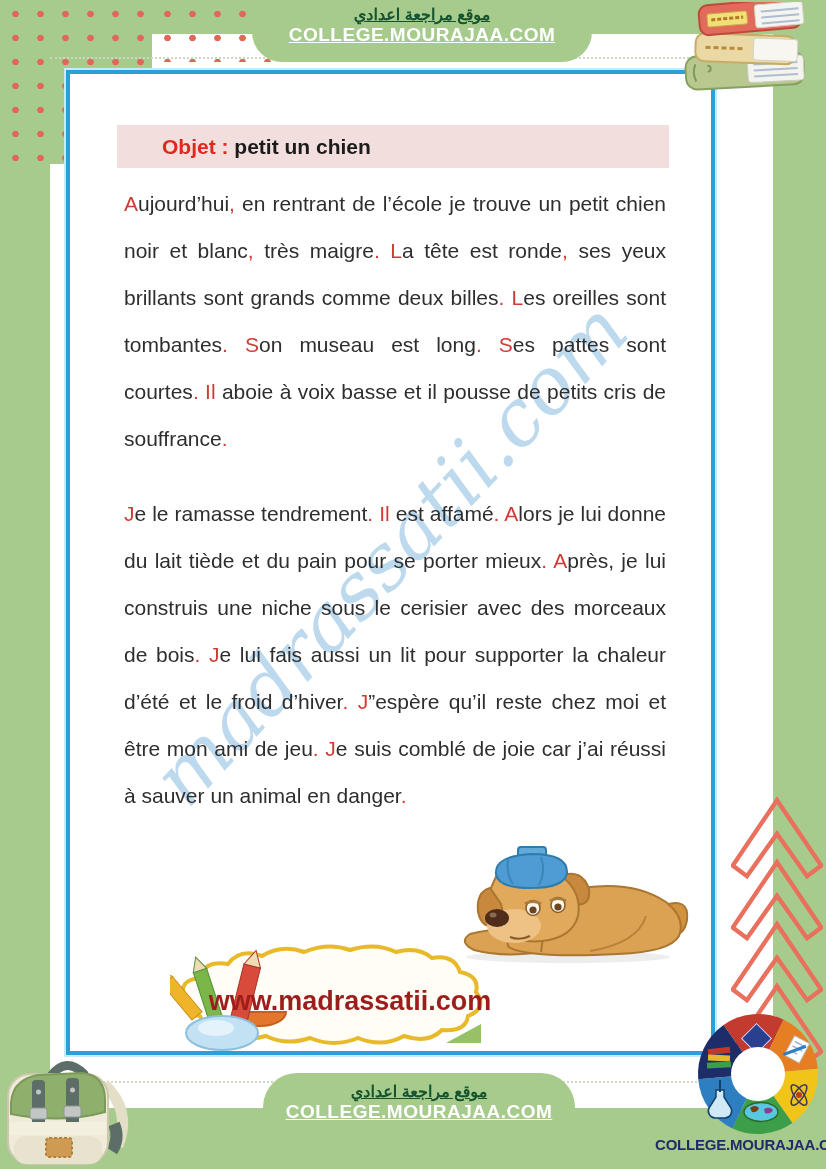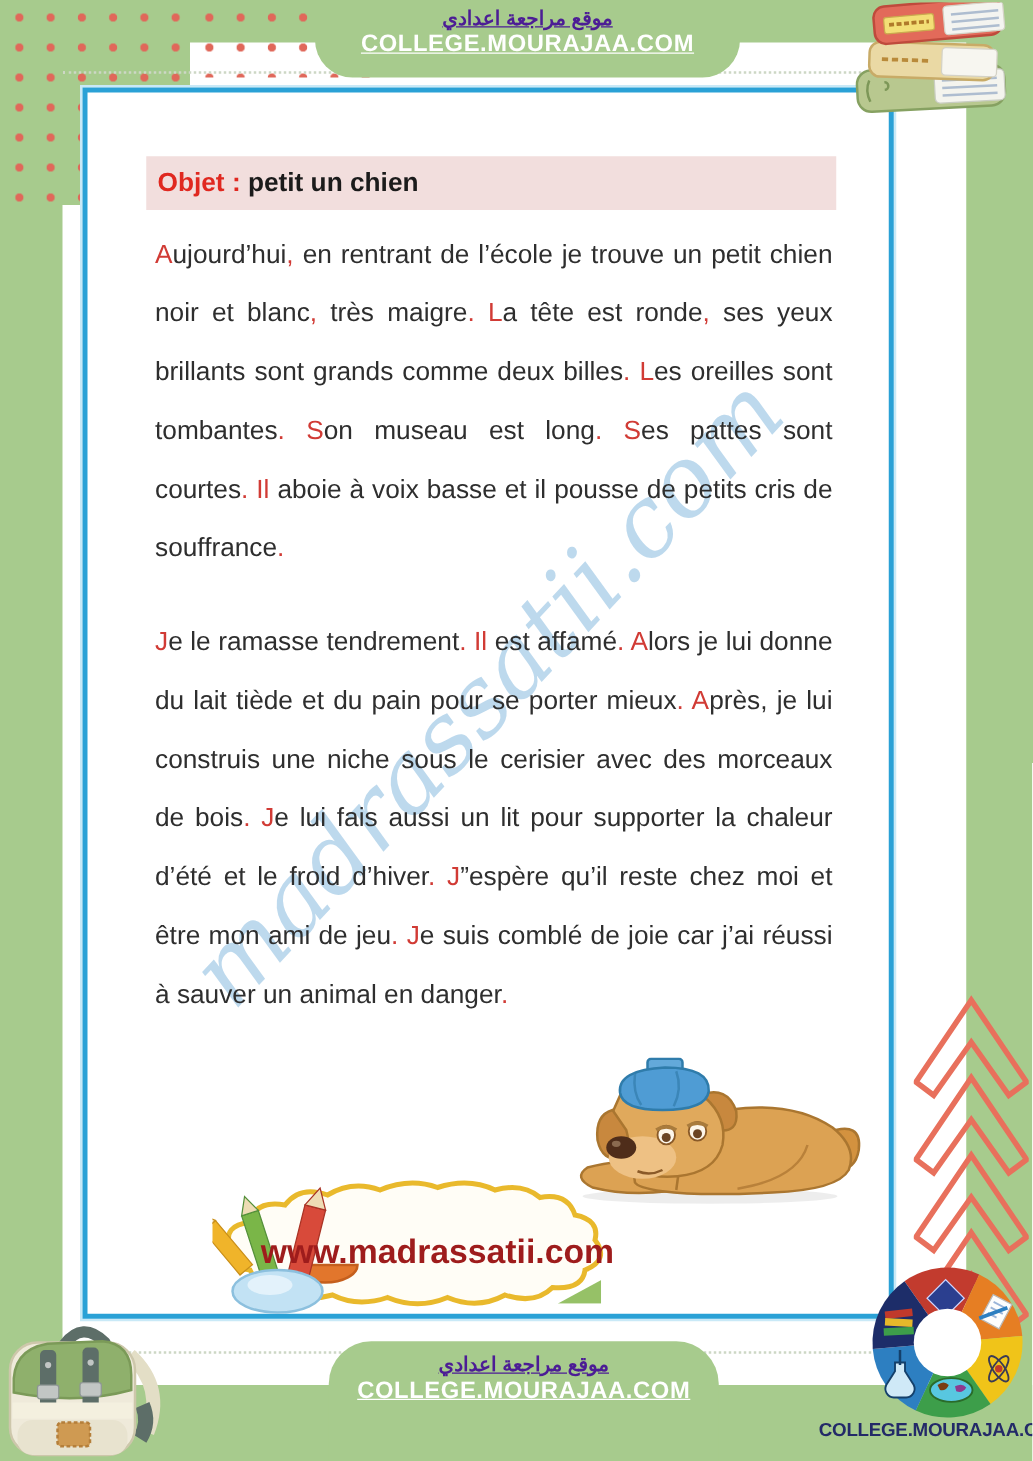--- a/index.html
+++ b/index.html
@@ -7,31 +7,31 @@
   .stage{position:relative;width:826px;height:1169px;overflow:hidden;background:#fff;
          font-family:"Liberation Sans",sans-serif;}
   .green{background:#a7cb8d;}
   .abs{position:absolute;}
   
   .dots{background-image:radial-gradient(circle,#e0685a 3px,rgba(0,0,0,0) 3.6px);
         background-size:25px 24px;background-position:3px 2px;}
   
   .bump-top{border-radius:0 0 30px 30px;}
   .bump-bottom{border-radius:34px 34px 0 0;}
-  .site-ar{color:#4c1d95;font-weight:bold;font-size:16px;text-decoration:underline;
+  .site-ar{color:#14532d;font-weight:bold;font-size:16px;text-decoration:underline;
            text-align:center;direction:rtl;}
   .site-url{color:#fff;font-weight:bold;font-size:19px;letter-spacing:.5px;
             text-decoration:underline;text-align:center;}
   .tear{border-top:2px dotted #cdd7c5;}
   
   .page{left:66px;top:70px;width:649px;height:985px;background:#fff;
         border:4px solid #2aa1d6;box-shadow:0 0 0 2px #c9e9f7;z-index:2;}
   .title-band{left:47px;top:51px;width:552px;height:43px;background:#f2dedd;
               font-size:21px;font-weight:bold;line-height:43px;padding-left:9px;color:#1b1b1b;}
-  .title-red{color:#e02820;}
+  .title-red{color:#e02820;margin-left:36px;}
   .bodytext{left:54px;top:106px;width:542px;font-size:21px;line-height:47px;
             color:#2e2e2e;text-align:justify;}
   .bodytext p{margin:0 0 28px 0;}
   .bodytext .red{color:#d13b35;}
   .watermark{left:-10px;top:420px;width:660px;height:120px;line-height:120px;text-align:center;
              font-family:"DejaVu Serif",serif;font-style:italic;font-size:78px;
              color:rgba(134,185,222,.55);transform:rotate(-47deg);pointer-events:none;}
   .triangle{left:376px;top:950px;width:35px;height:19px;background:#96c167;
             clip-path:polygon(100% 0,100% 100%,0 100%);}
   .badge-url{left:655px;top:1136px;width:172px;text-align:center;color:#232a68;

